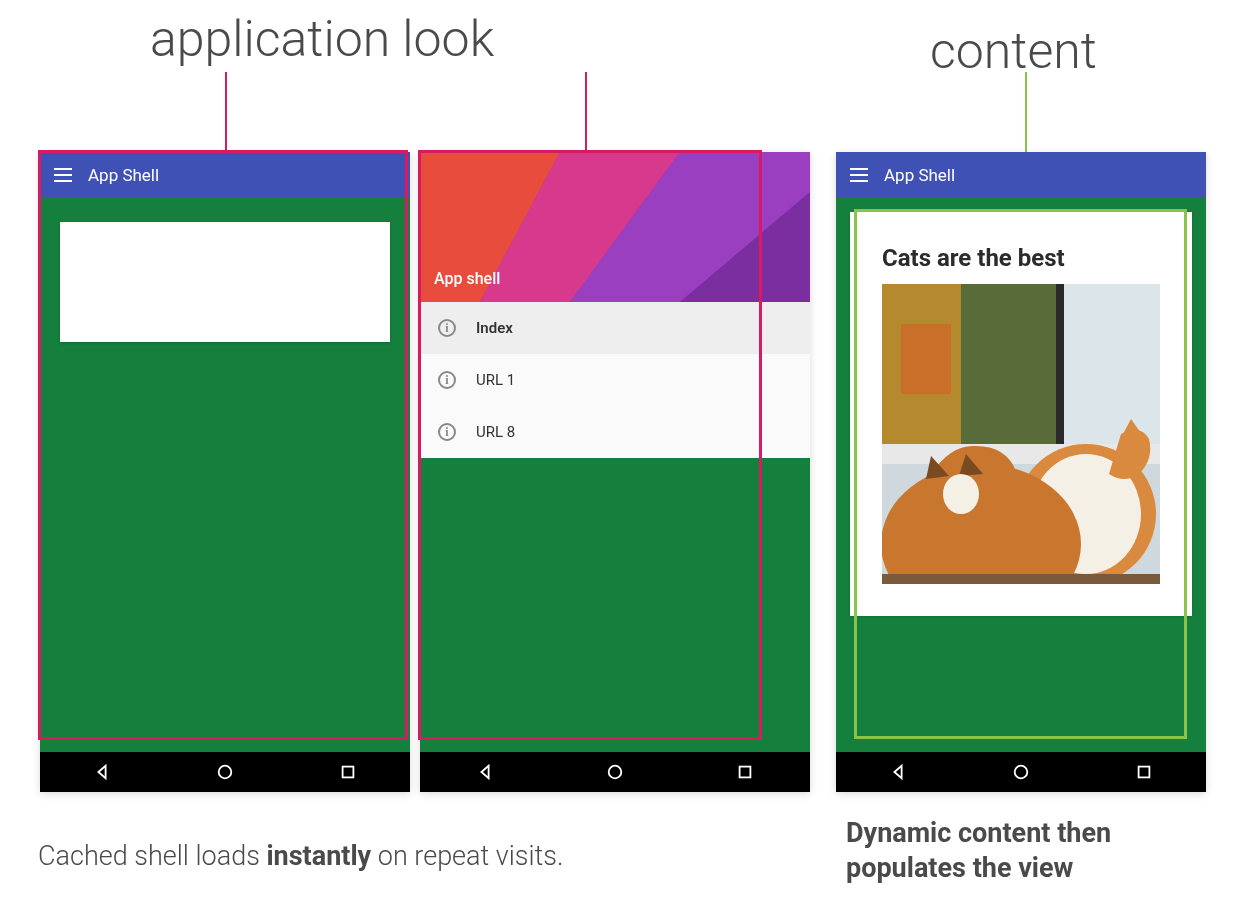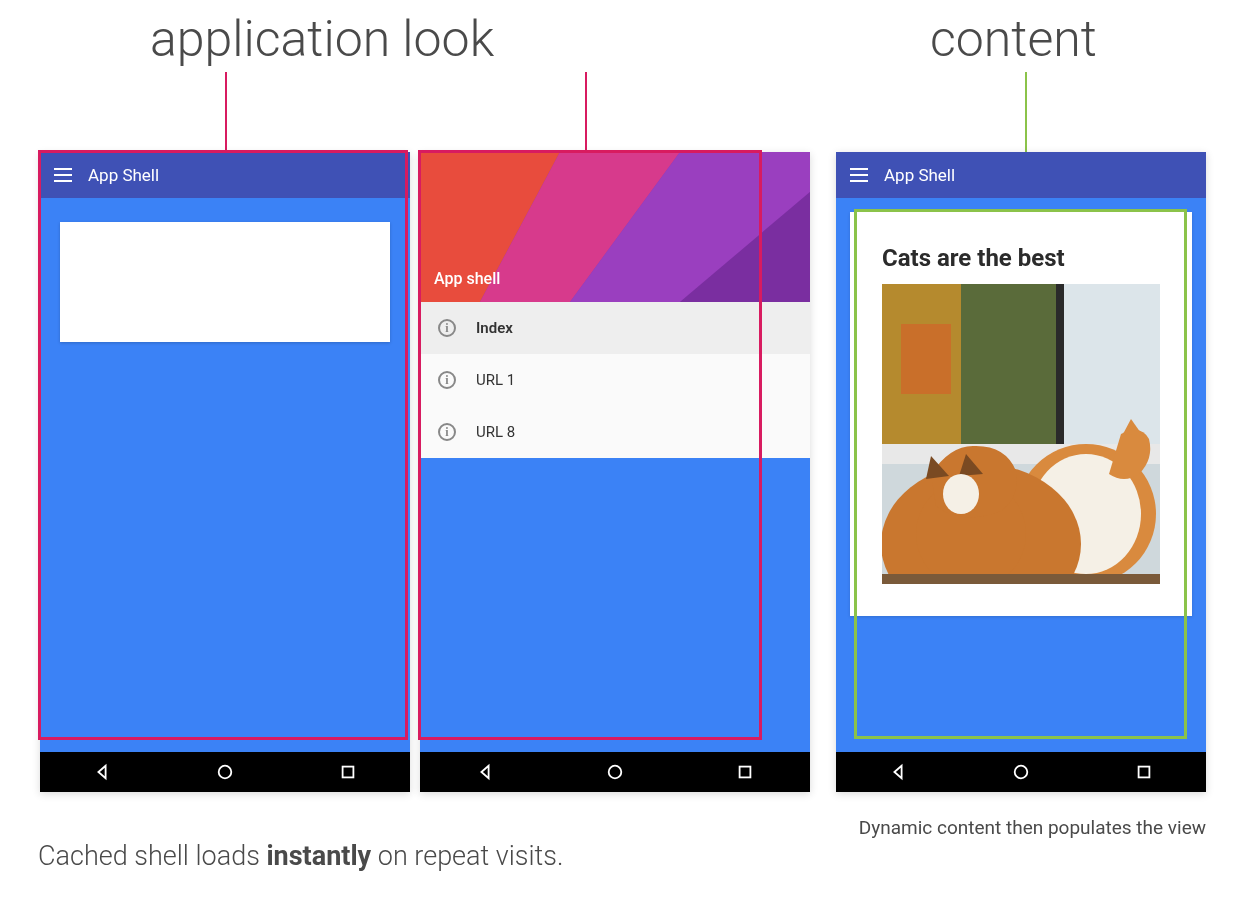--- a/index.html
+++ b/index.html
@@ -14,40 +14,40 @@
   .title-shell {
     position: absolute;
     top: 10px;
     left: 150px;
     font-size: 50px;
     font-weight: 300;
     color: #4a4a4a;
   }
   .title-content {
     position: absolute;
-    top: 10px;
+    top: 22px;
     left: 930px;
     font-size: 50px;
     font-weight: 300;
     color: #4a4a4a;
   }
   .connector {
     position: absolute;
     width: 2px;
     background: currentColor;
   }
   .conn-left { color: #d81b60; left: 225px; top: 72px; height: 82px; }
   .conn-right { color: #d81b60; left: 585px; top: 72px; height: 82px; }
   .conn-content { color: #8bc34a; left: 1025px; top: 72px; height: 140px; }
 
   .phone {
     position: absolute;
     width: 370px;
     height: 640px;
-    background: #3b82f6;
+    background: #15803d;
     box-shadow: 0 2px 8px rgba(0,0,0,0.15);
   }
   .phone1 { left: 40px; top: 152px; }
   .phone2 { left: 420px; top: 152px; }
   .phone3 { left: 836px; top: 152px; }
 
   .backdrop {
     position: absolute;
     left: 762px;
     top: 152px;
@@ -157,23 +157,23 @@
     font-size: 27px;
     font-weight: 300;
     color: #4a4a4a;
   }
   .caption-left strong { font-weight: 700; text-align: center; }
   .caption-right {
     position: absolute;
     left: 846px;
     top: 816px;
     width: 360px;
-    text-align: right;
-    font-size: 19px;
-    font-weight: 400;
+    text-align: left;
+    font-size: 27px;
+    font-weight: 700;
     color: #4a4a4a;
     line-height: 1.3;
   }
 </style>
 </head>
 <body>
 
 <div class="title-shell">application look</div>
 <div class="title-content">content</div>
 

